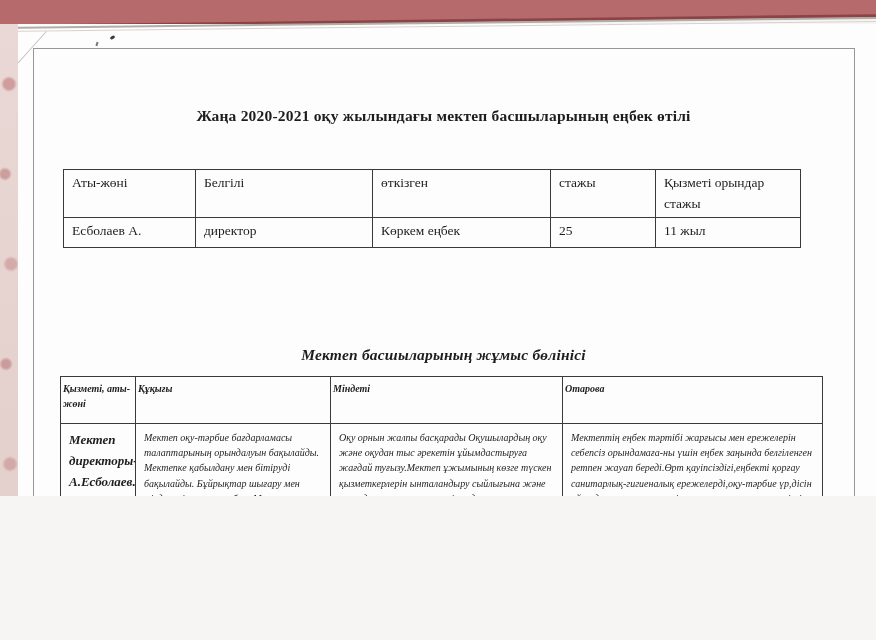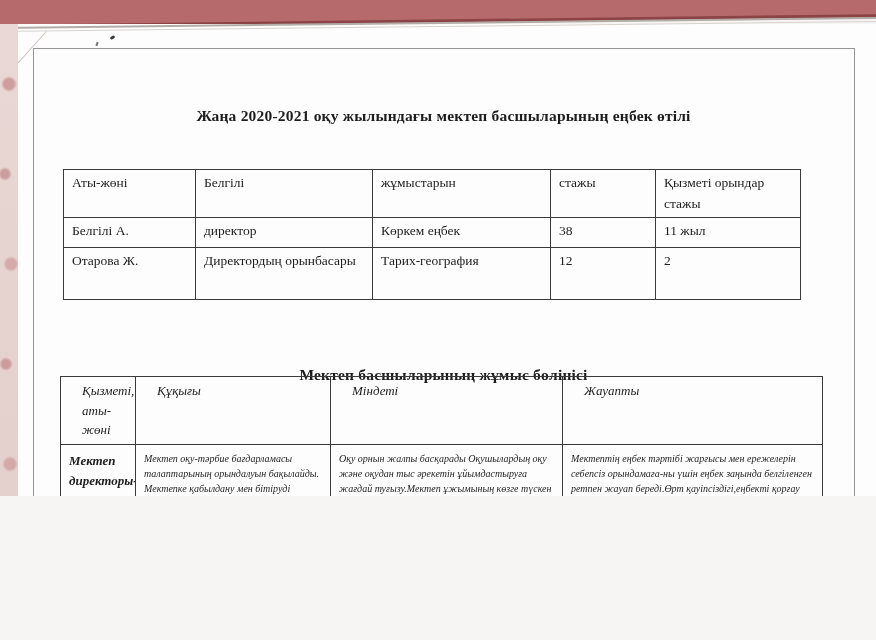--- a/index.html
+++ b/index.html
@@ -67,36 +67,36 @@
   }
 
   .content { position:absolute; left:0; top:0; width:876px; height:640px; z-index:6;
     color:var(--text,#1d1d1d); }
 
   .doc-title {
     position:absolute; left:33px; width:821px; text-align:center;
     font-weight:bold; font-size:15.5px; letter-spacing:0.2px;
   }
   .title1 { top:107px; }
-  .title2 { top:366px; }
+  .title2 { top:346px;font-style:italic; }
 
   table { border-collapse:collapse; table-layout:fixed; position:absolute;border-radius:17px; }
   td,th { border:1px solid #3a3a3a; vertical-align:top; text-align:left;
     overflow:hidden; font-weight:normal; }
 
   .table1 { left:63px; top:169px; width:737px; font-size:13.5px; }
   .table1 th, .table1 td { padding:3px 8px 2px 8px; line-height:1.55; }
   .table1 .hrow th { height:42px; }
   .table1 .r1 td { height:24px; }
   .table1 .r2 td { height:44px; }
   .table1 .r3 td { height:46px; }
 
   .table2 { left:60px; top:376px; width:762px; }
-  .table2 th { font-weight:normal; font-style:italic; font-size:13px;
-    padding:4px 21px; height:38px; line-height:1.5; }
+  .table2 th { font-weight:bold; font-style:italic; font-size:10px;
+    padding:4px 2px; height:38px; line-height:1.5; }
   .table2 td { font-style:italic; font-size:10px; line-height:1.52;
     padding:6px 8px; height:174px; }
   .table2 td.role { font-weight:bold; font-size:13px; line-height:1.6; }
 
   
   .speck1 { position:absolute; left:110px; top:36px; width:5px; height:3px;
     background:#3c3c3c; transform:rotate(-30deg); border-radius:2px; z-index:6; }
   .speck2 { position:absolute; left:802px; top:611px; width:4px; height:3px;
     background:#9a9a9a; transform:rotate(20deg); border-radius:2px; z-index:6; }
   .speck3 { position:absolute; left:96px; top:42px; width:2px; height:4px;
@@ -125,56 +125,49 @@
         <col style="width:132px">
           <col style="width:177px">
           <col style="width:178px">
         <col style="width:105px">
           <col style="width:145px">
       </colgroup>
       <tbody>
           <tr class="hrow">
         <th>Аты-жөні</th>
         <th>Белгілі</th>
-        <th>жұмыстарын</th>
+        <th>өткізген</th>
         <th>стажы</th>
         <th>Қызметі орындар стажы</th>
       </tr>
       <tr class="r1">
-        <td>Белгілі А.</td>
+        <td>Есболаев А.</td>
         <td>директор</td>
         <td>Көркем еңбек</td>
-        <td>38</td>
+        <td>25</td>
         <td>11 жыл</td>
-      </tr>
-      <tr class="r3">
-        <td>Отарова Ж.</td>
-        <td>Директордың орынбасары</td>
-        <td>Тарих-география</td>
-        <td>12</td>
-        <td>2</td>
       </tr>
     </tbody>
       </table>
 
     <div class="doc-title title2">Мектеп басшыларының жұмыс бөлінісі</div>
 
     <table class="table2">
       <colgroup>
         <col style="width:75px">
           <col style="width:195px">
         <col style="width:232px">
           <col style="width:260px">
       </colgroup>
       <tbody>
           <tr>
         <th>Қызметі, аты-жөні</th>
         <th>Құқығы</th>
         <th>Міндеті</th>
-        <th>Жауапты</th>
+        <th>Отарова</th>
       </tr>
       <tr>
         <td class="role">Мектеп директоры- А.Есболаев.</td>
         <td>Мектеп оқу-тәрбие бағдарламасы талаптарының орындалуын бақылайды. Мектепке қабылдану мен бітіруді бақылайды. Бұйрықтар шығару мен міндетті нұсқаулар беру.Мектеп қызметкерлерін ынталандыру, тәртіпке,жауапкершілікке шақыру.Келісімшарт, еңбек шарттарын жасау, мектеп мұғалімдерінің өткізген кез-келген сабағына қатыса алады. Қажет болған жағдайда сабақ кестесіне өзгерту енгізе алады. Аттестация жұмысына басшылық жасайды.</td>
         <td>Оқу орнын жалпы басқарады Оқушылардың оқу және оқудан тыс әрекетін ұйымдастыруға жағдай туғызу.Мектеп ұжымының көзге түскен қызметкерлерін ынталандыру сыйлығына және наградаға ұсыну,мектептің педагогикалық кеңесін басқару.Қаржы шаруашылық жұмыстарын қамтамасыз етеді.Белгілі орындар алдында мекеме жұмысы туралы есеп береді. ҚРбілім саласындағы заң актілерін,еңбек заңы негіздерін,бала психологиясы,физиология-сын  білуге міндетті.</td>
         <td>Мектептің еңбек тәртібі жарғысы мен ережелерін себепсіз орындамаға-ны үшін еңбек заңында белгіленген ретпен жауап береді.Өрт қауіпсіздігі,еңбекті қорғау санитарлық-гигиеналық ережелерді,оқу-тәрбие үр,дісін ұйымдастыру ережелеріне ,мектеп қызметкерлері-нің біліктілік деңгейі,оқу жоспары мен оқу үрдісінің графигіне сәйкес оқу бағдарламасына, мектеп бітірушілердің білім сапасына жауап береді.</td>
       </tr>
     </tbody>
       </table>
 

